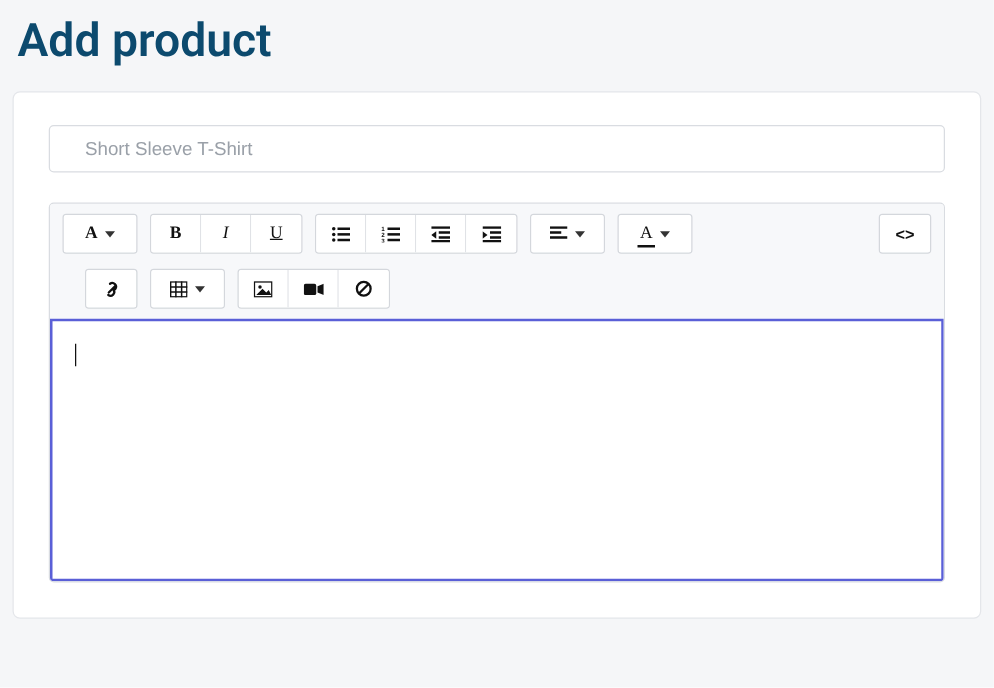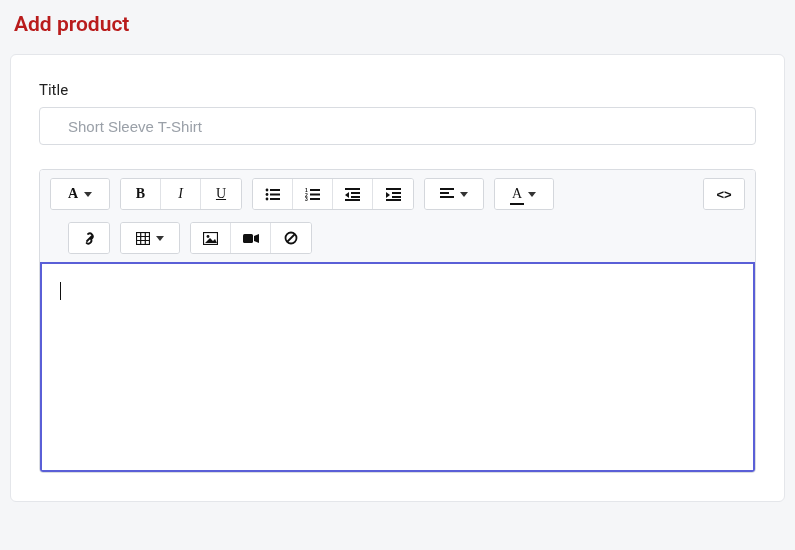--- a/index.html
+++ b/index.html
@@ -4,23 +4,23 @@
   <style>
     * { box-sizing: border-box; margin: 0; padding: 0; }
     body {
       font-family: -apple-system, BlinkMacSystemFont, "Segoe UI", Roboto, sans-serif;
       background: #f5f6f8;
       width: 795px;
       height: 550px;
       overflow: hidden;
     }
     .page-title {
-      font-size: 21px;
+      font-size: 37px;
       font-weight: 600;
-      color: #b91c1c;
+      color: #0c4a6e;
       padding: 12px 14px 18px 14px;
     }
     .card {
       background: #fff;
       border: 1px solid #e4e6ea;
       border-radius: 6px;
       margin: 0 10px;
       padding: 26px 28px 28px 28px;
     }
     .field-label {
@@ -115,21 +115,20 @@
     }
   </style>
 </head>
 <body>
 
 <h1 class="page-title">Add product</h1>
 
 <div class="card">
 
   <div class="field-group">
-    <label class="field-label">Title</label>
     <input type="text" class="text-input" placeholder="Short Sleeve T-Shirt" style="">
   </div>
 
   <div>
 
     <div class="editor-wrap">
       <div class="toolbar">
 
         <div class="tb-group">
           <button class="tb-btn wide">

